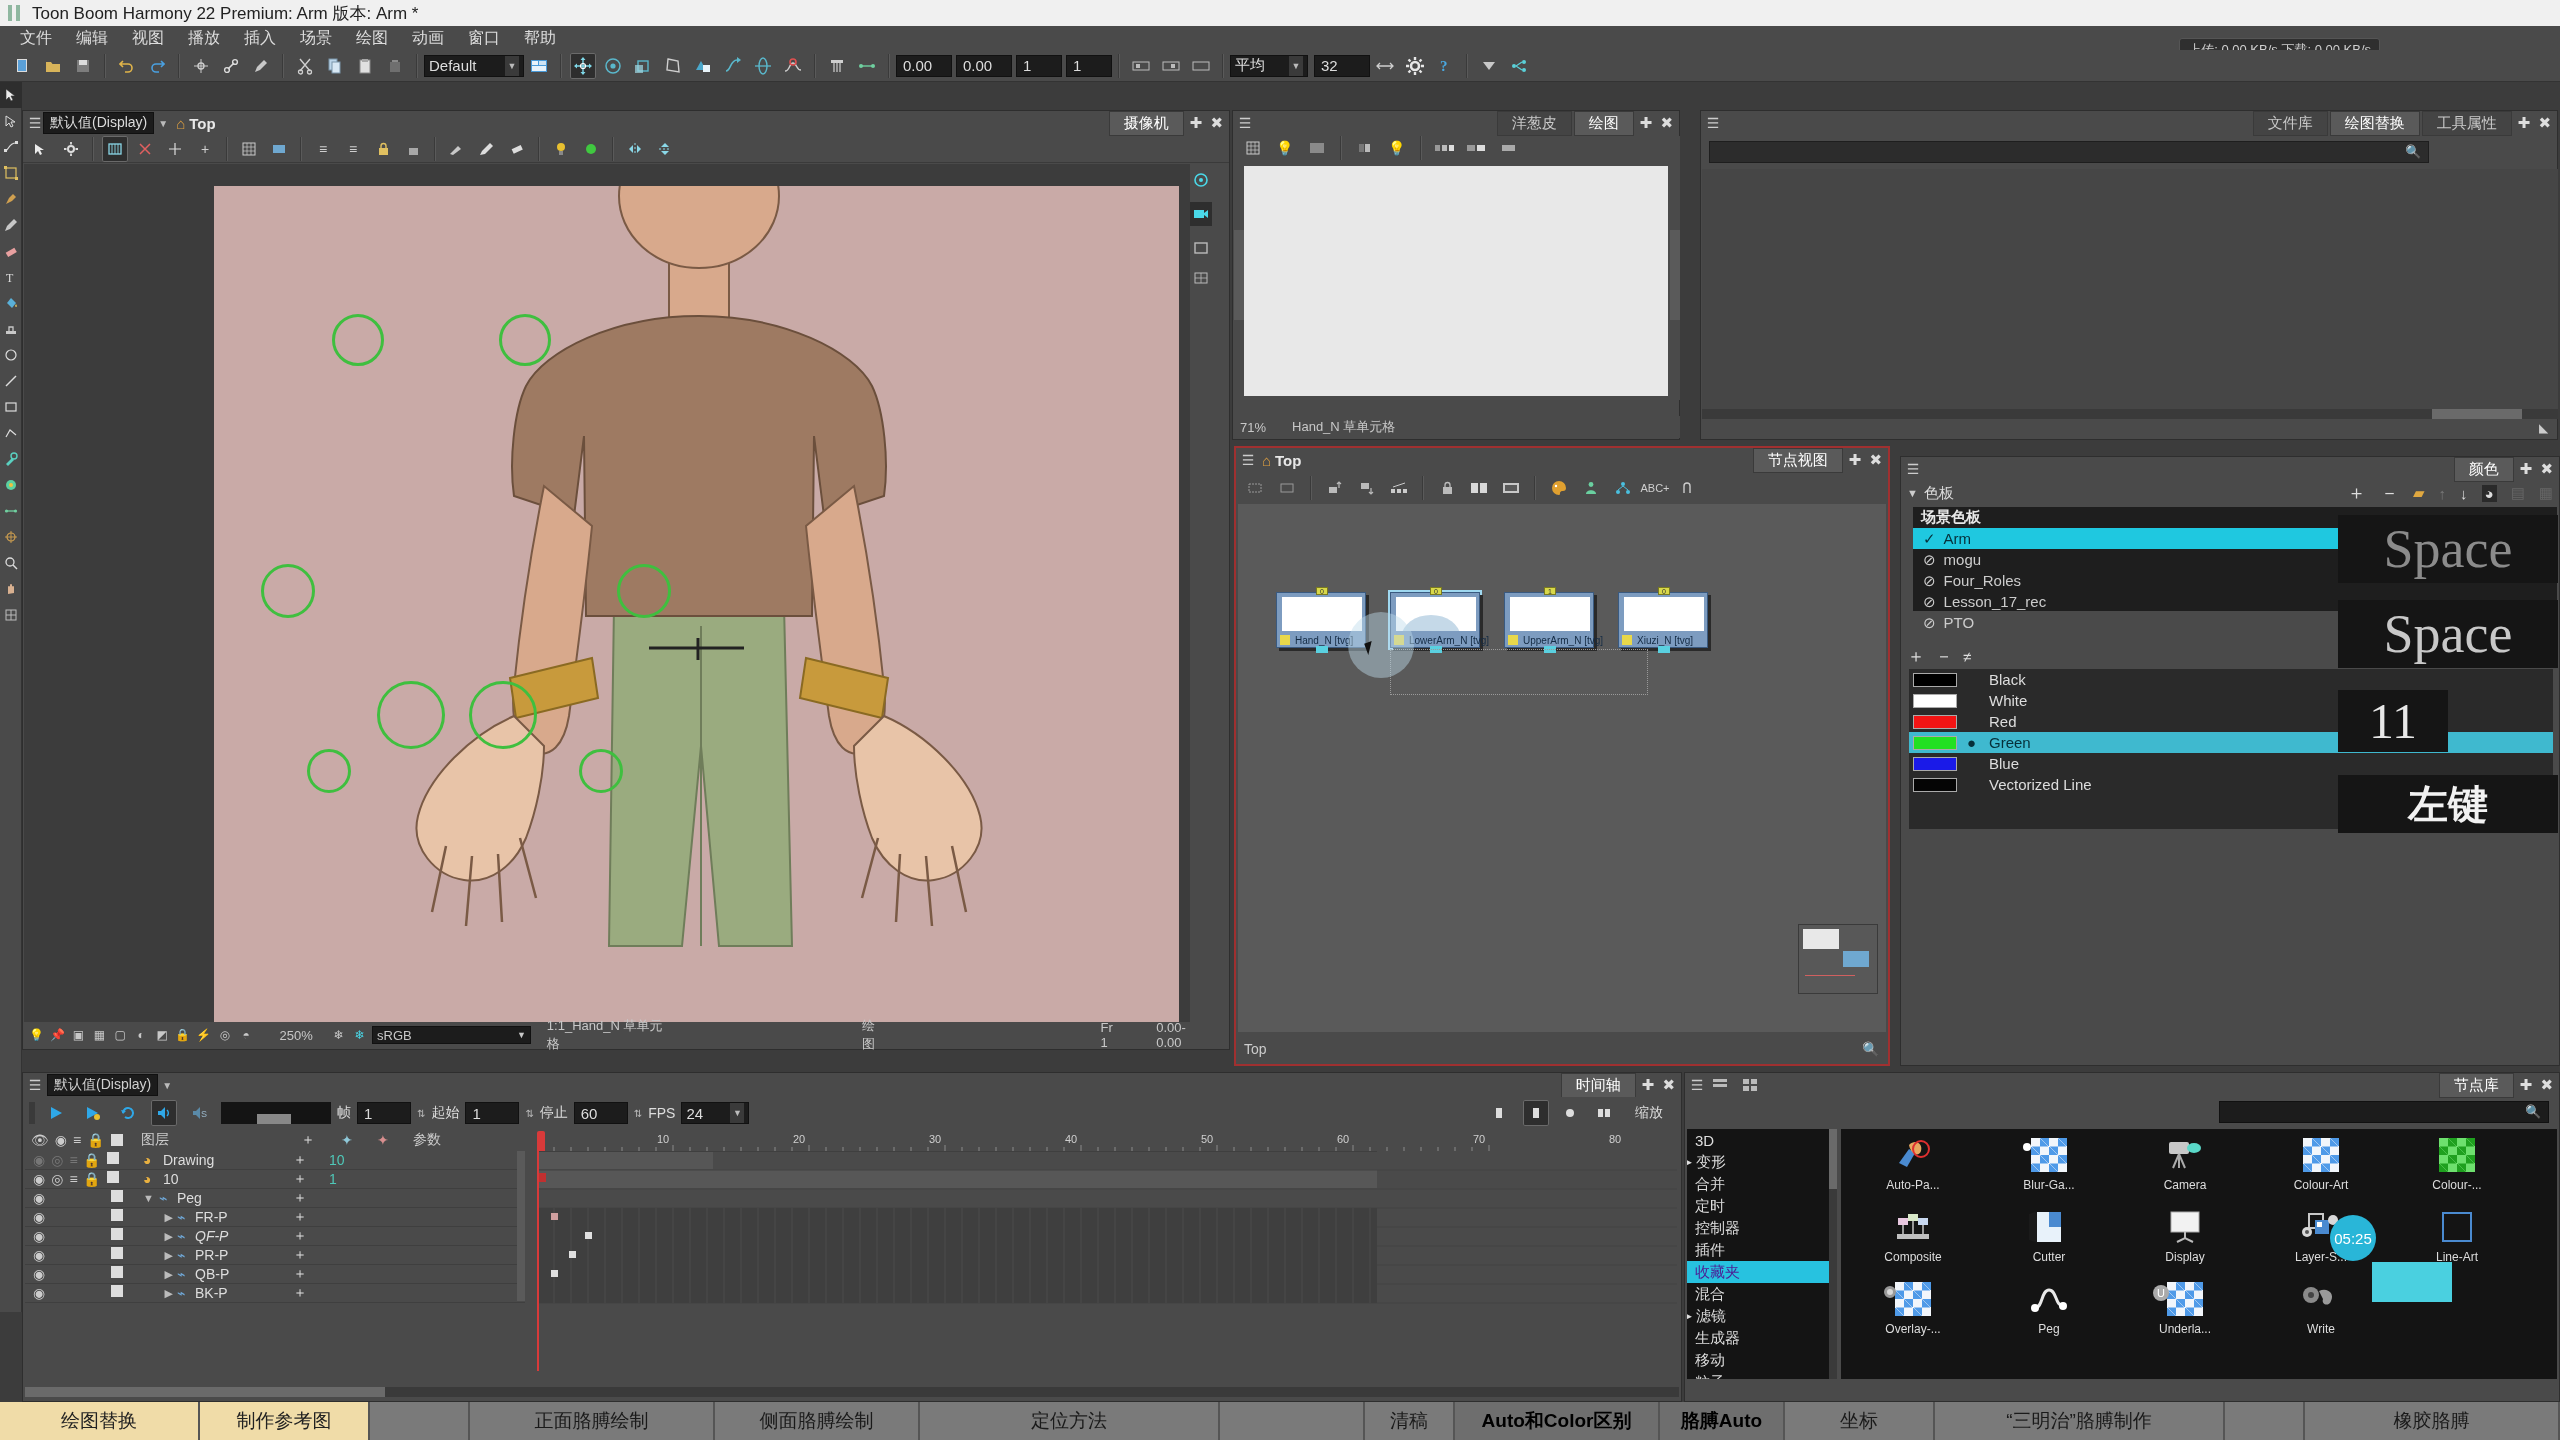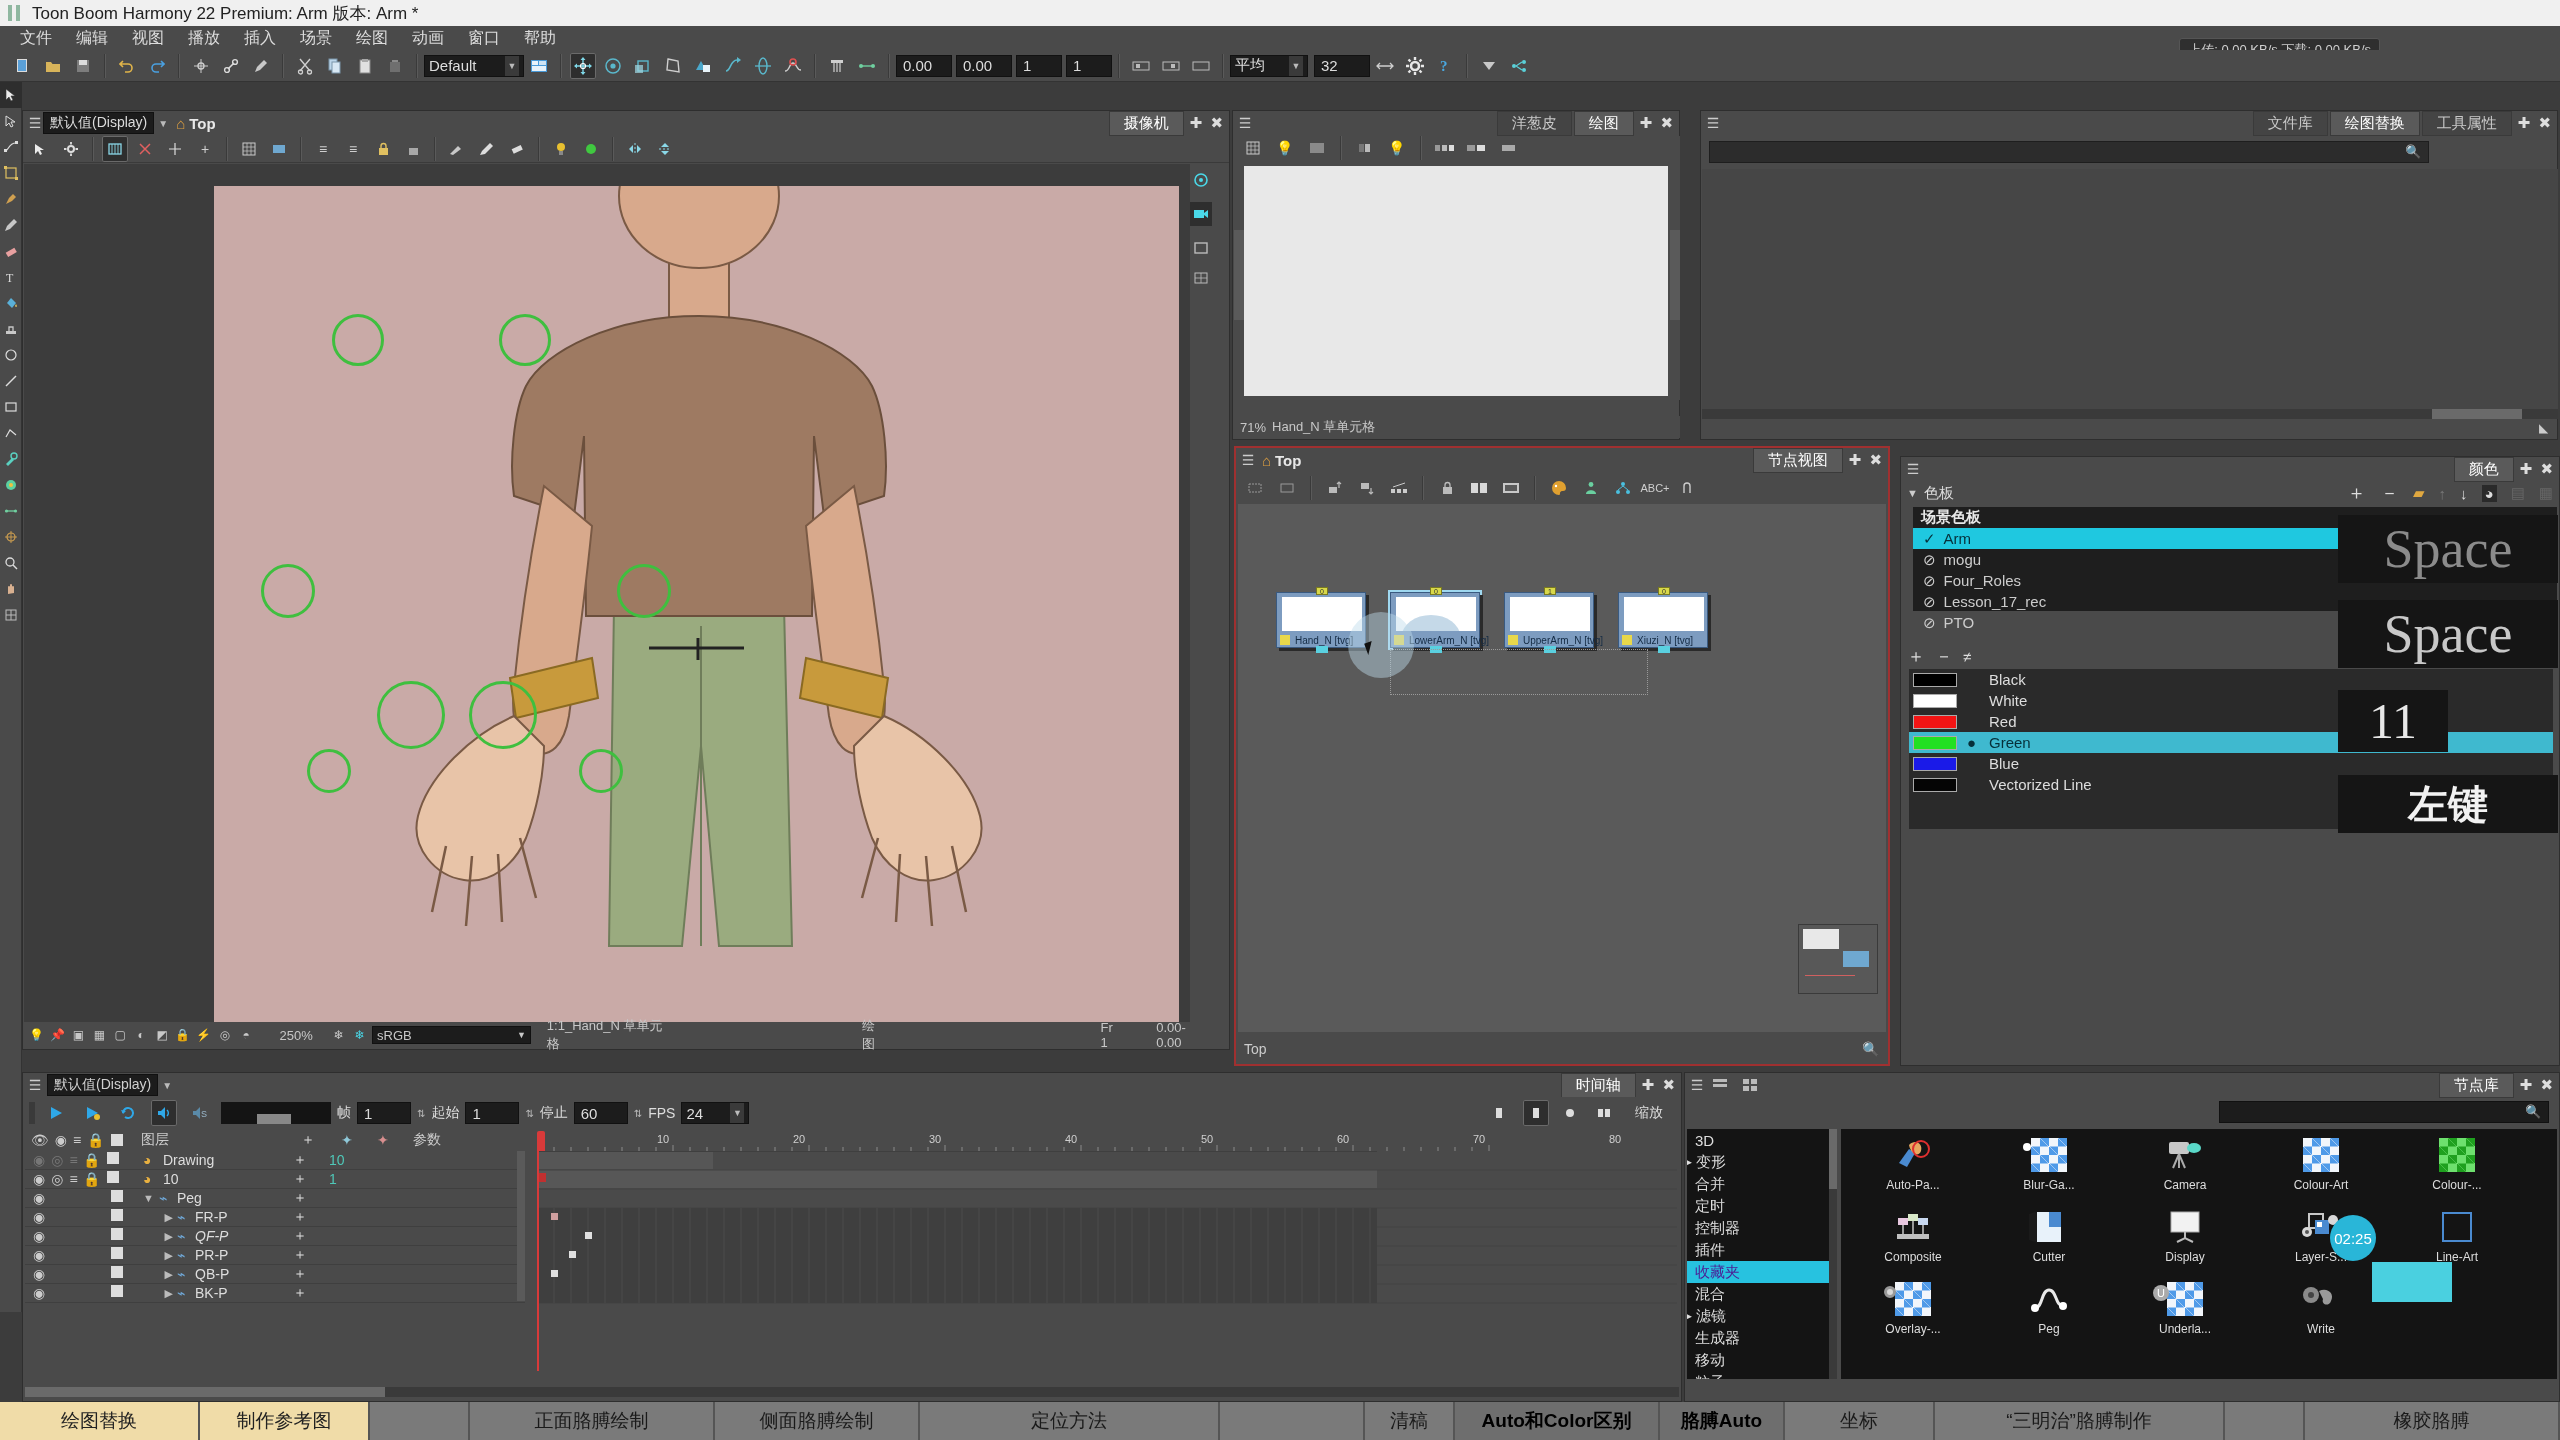--- a/index.html
+++ b/index.html
@@ -46,21 +46,21 @@
   #camToolbar{height:28px;background:#4a4a4a;display:flex;align-items:center;padding:0 3px;border-bottom:1px solid #3a3a3a;}
   #camCanvas { position:absolute; left:1px; top:53px; width:1188px; height:880px; background:#3c3c3c; overflow:hidden;}
   #camStage { position:absolute; left:190px; top:22px; width:965px; height:855px; background:#c9aaa7; }
   #camStatus{position:absolute;left:1px;bottom:1px;width:1188px;height:26px;background:#4a4a4a;display:flex;align-items:center;font-size:13px;color:#c8c8c8;padding:0 4px;gap:4px;}
   .csIcon{width:18px;height:18px;display:flex;align-items:center;justify-content:center;font-size:12px;}
   .greenCircle{position:absolute;border:3px solid #3fbf3f;border-radius:50%;}
   
   #previewPanel{left:1232px;top:110px;width:448px;height:330px;}
   #previewCanvas{position:absolute;left:1px;top:49px;width:446px;height:240px;background:#4a4a4a;}
   #previewWhite{position:absolute;left:10px;top:6px;width:424px;height:230px;background:#e8e8e8;}
-  #previewStatus{position:absolute;left:1px;bottom:1px;width:446px;height:22px;background:#4a4a4a;font-size:13px;color:#c8c8c8;display:flex;align-items:center;padding:0 6px;gap:6px;}
+  #previewStatus{position:absolute;left:1px;bottom:1px;width:446px;height:22px;background:#4a4a4a;font-size:13px;color:#c8c8c8;display:flex;align-items:center;padding:0 6px;gap:26px;}
   
   #libPanel{left:1700px;top:110px;width:858px;height:330px;}
   #libSearch{position:absolute;left:8px;top:30px;width:720px;height:22px;background:#2c2c2c;border:1px solid #1e1e1e;}
   #libBody{position:absolute;left:1px;top:58px;width:856px;height:240px;background:#464646;}
   
   #nodePanel{left:1234px;top:446px;width:656px;height:620px;border:2px solid #a03030;background:#4a4a4a;}
   #nodeToolbar{position:absolute;left:0;top:26px;width:652px;height:28px;background:#4a4a4a;display:flex;align-items:center;padding:0 4px;gap:2px;}
   #nodeCanvas{position:absolute;left:2px;top:56px;width:648px;height:528px;background:#5a5a5a;}
   .nodeBox{position:absolute;width:90px;height:56px;background:#7d9cc0;border:1px solid #3a5a80;box-shadow:3px 3px 0 #2a2a2a;}
   .nodeBox .nthumb{position:absolute;left:5px;top:4px;width:80px;height:34px;background:#fff;}
@@ -1441,21 +1441,21 @@
         </span>
       <span class="nlLbl">Write</span>
       </div>
   </div>
 </div>
 
 <div id="ovlSpace1" class="ovl">Space</div>
 <div id="ovlSpace2" class="ovl">Space</div>
 <div id="ovl11" class="ovl">11</div>
 <div id="ovlKey" class="ovl">左键</div>
-<div id="cursorBadge">02:25</div>
+<div id="cursorBadge">05:25</div>
 <div style="position:absolute;left:2372px;top:1262px;width:80px;height:40px;background:#4ad0e0;"></div>
 
 <div id="chapters" class="abs">
   <div class="chap hl" style="width:200px">绘图替换</div>
   <div class="chap hl" style="width:170px">制作参考图</div>
   <div class="chap dk" style="width:100px"></div>
   <div class="chap dk" style="width:245px">正面胳膊绘制</div>
   <div class="chap dk" style="width:205px">侧面胳膊绘制</div>
   <div class="chap dk" style="width:300px">定位方法</div>
   <div class="chap dk" style="width:145px"></div>

